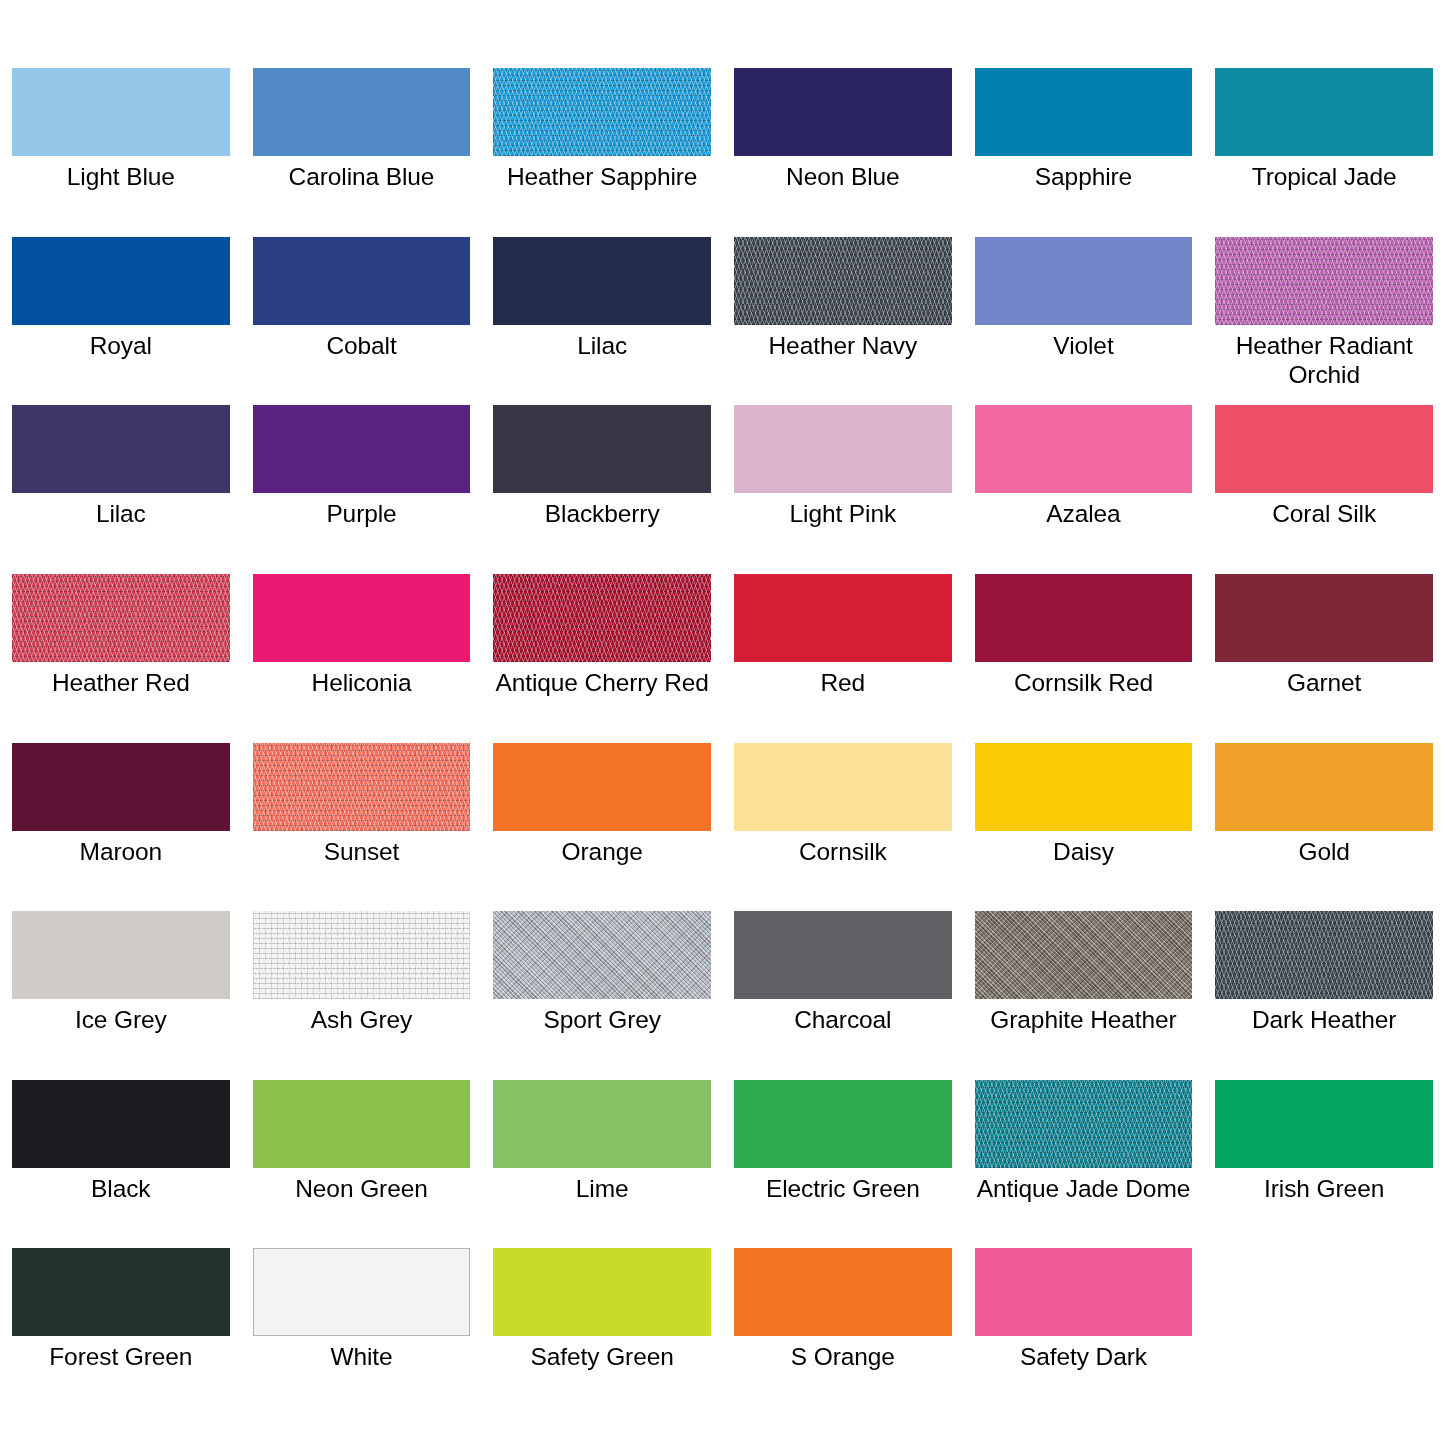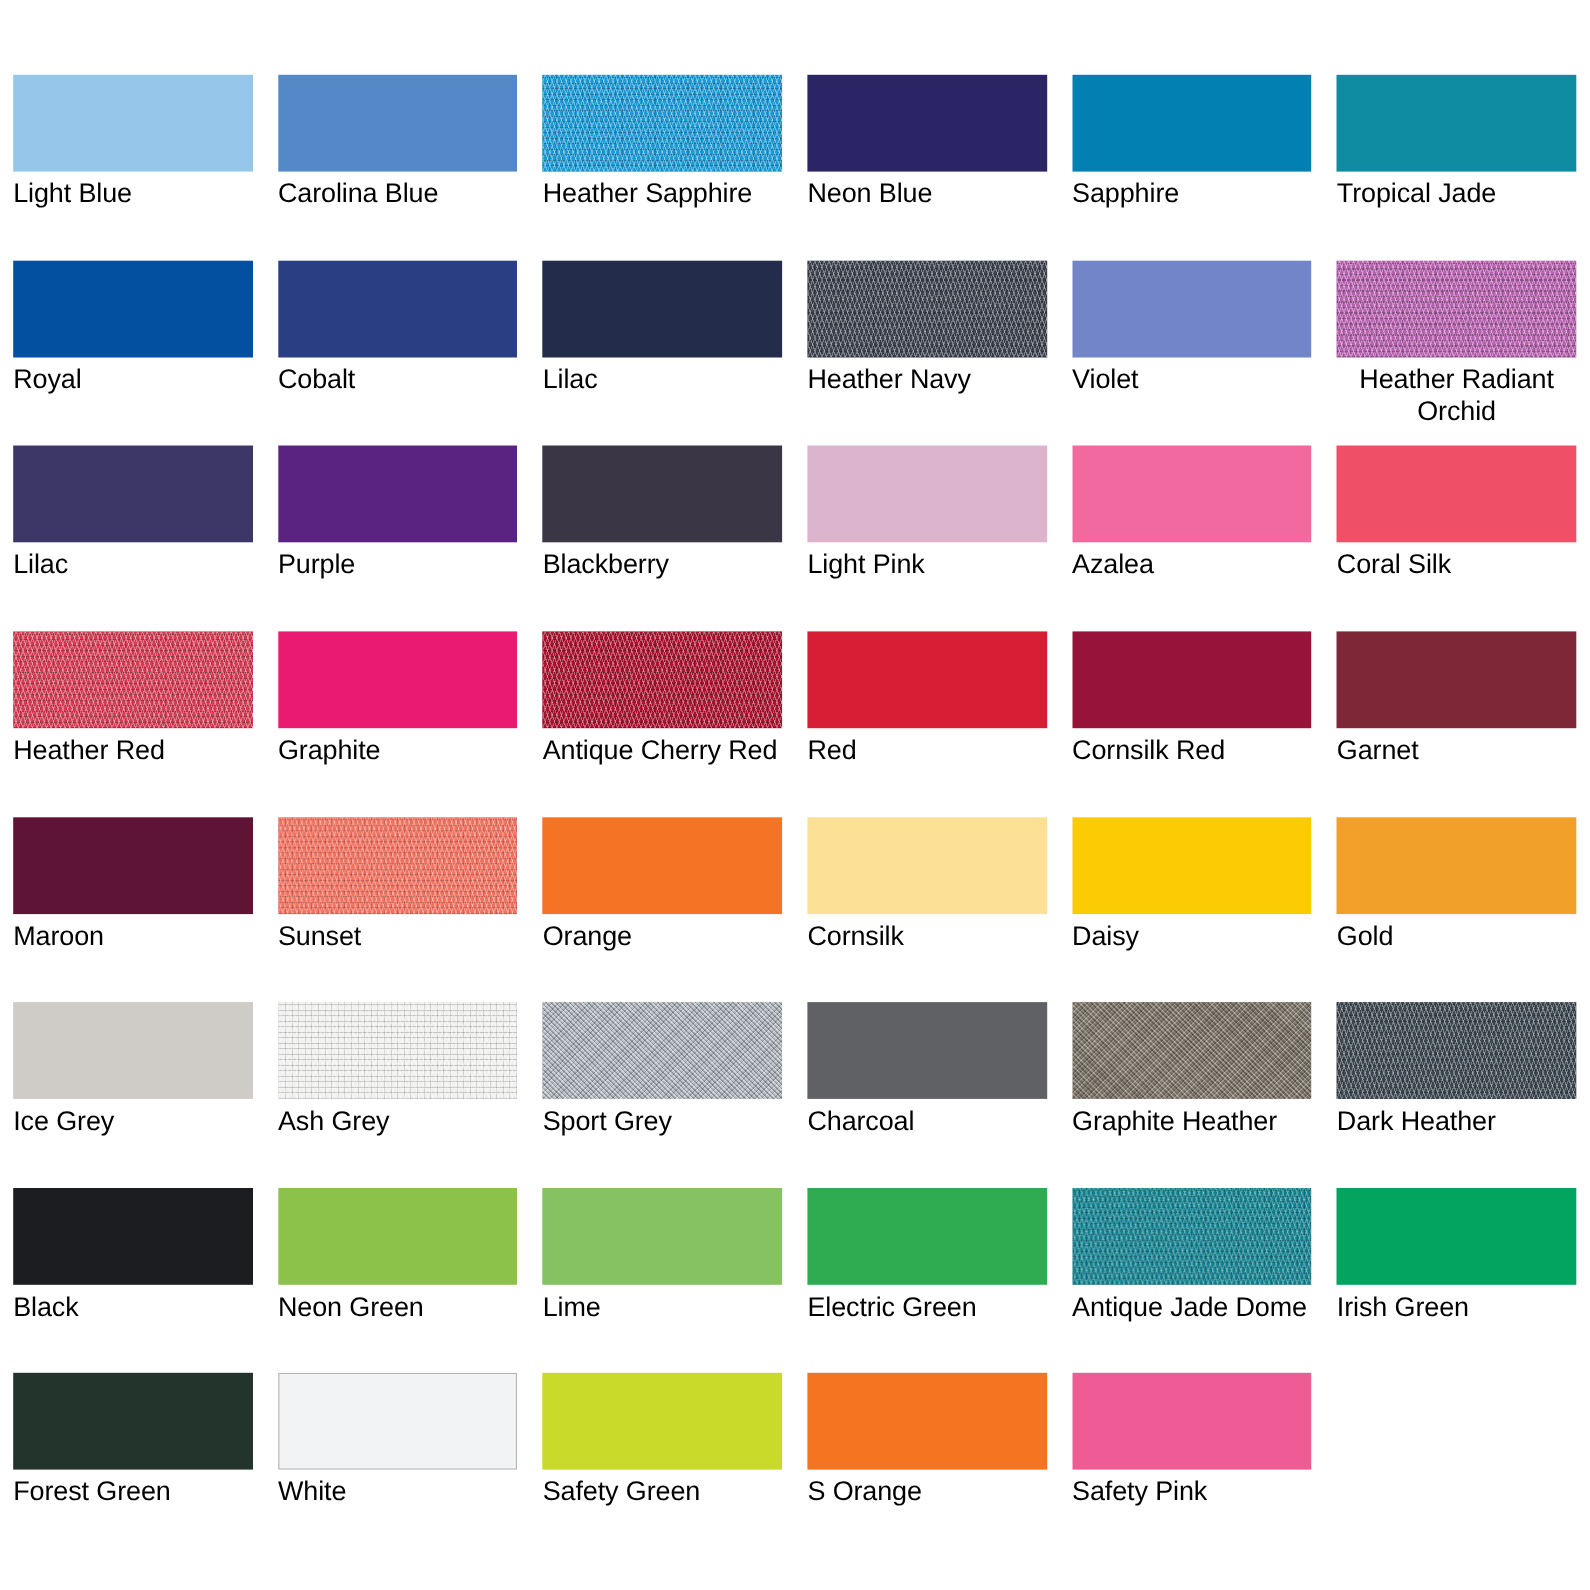--- a/index.html
+++ b/index.html
@@ -22,21 +22,21 @@
     display: grid;
     grid-template-columns: repeat(6, 1fr);
     grid-template-rows: repeat(8, 1fr);
     column-gap: 23px;
     row-gap: 0px;
     align-content: start;
   }
   .swatch-cell {
     display: flex;
     flex-direction: column;
-    align-items: flex-start;
+    align-items: center;
   }
   .swatch-chip {
     width: 100%;
     height: 88px;
     position: relative;
     overflow: hidden;
     background-color: #cccccc;
     flex: 0 0 auto;
   }
   .swatch-chip.bordered {
@@ -199,21 +199,21 @@
     <div class="swatch-cell">
       <div class="swatch-chip knit" style="background-color: rgb(211, 60, 82);">
         <span class="tex"></span>
       </div>
       <div class="swatch-label">Heather Red</div>
     </div>
     <div class="swatch-cell">
       <div class="swatch-chip" style="background-color: rgb(234, 26, 114);">
         <span class="tex"></span>
       </div>
-      <div class="swatch-label">Graphite</div>
+      <div class="swatch-label">Heliconia</div>
     </div>
     <div class="swatch-cell">
       <div class="swatch-chip knit" style="background-color: rgb(169, 19, 48);">
         <span class="tex"></span>
       </div>
       <div class="swatch-label">Antique Cherry Red</div>
     </div>
     <div class="swatch-cell">
       <div class="swatch-chip" style="background-color: rgb(215, 30, 52);">
         <span class="tex"></span>
@@ -361,15 +361,15 @@
     <div class="swatch-cell">
       <div class="swatch-chip" style="background-color: rgb(244, 116, 34);">
         <span class="tex"></span>
       </div>
       <div class="swatch-label">S  Orange</div>
     </div>
     <div class="swatch-cell">
       <div class="swatch-chip" style="background-color: rgb(239, 91, 149);">
         <span class="tex"></span>
       </div>
-      <div class="swatch-label">Safety Pink</div>
+      <div class="swatch-label">Safety Dark</div>
     </div>
   </div>
 
 </body></html>

